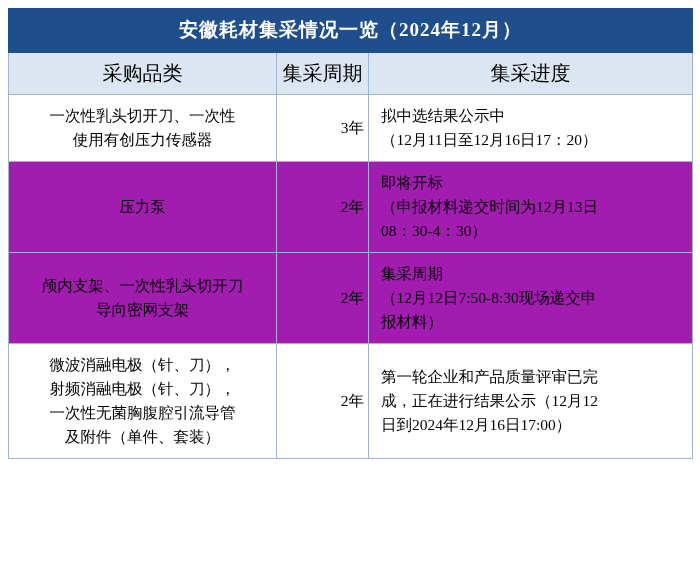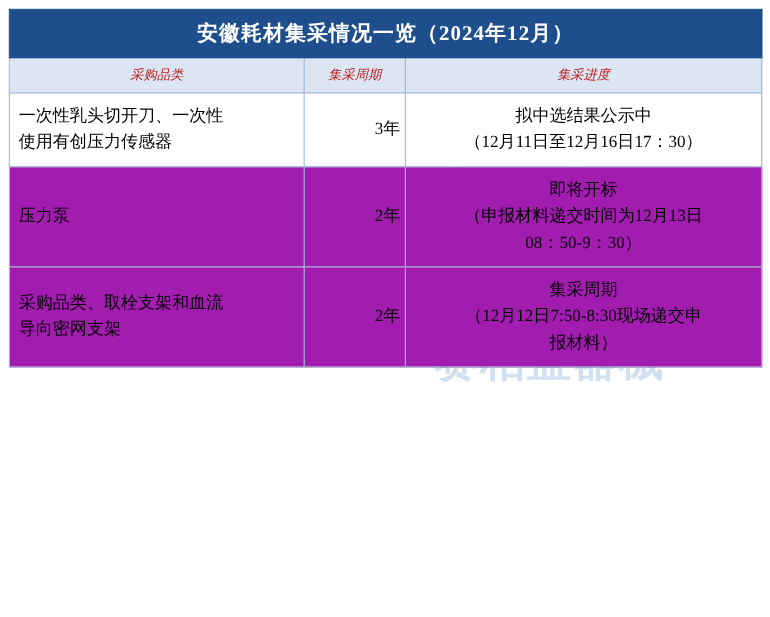--- a/index.html
+++ b/index.html
@@ -70,52 +70,51 @@
     font-size: 19px;
     font-weight: bold;
     letter-spacing: 1px;
     padding: 8px 4px 9px 4px;
     border: 1px solid #1f4e8c;
     font-family: "Liberation Serif", "DejaVu Serif", serif;
   }
 
   .hdr th {
     background: #dce6f2;
-    color: #b91c1c;
-    font-size: 12px;
+    color: #000000;
+    font-size: 20px;
     font-weight: normal;
     text-align: center;
     padding: 7px 4px;
     border: 1px solid #9eb6d4;
-    font-style: italic;
   }
 
   td.cat, td.cycle, td.prog {
     border: 1px solid #9eb6d4;
     font-size: 15.5px;
     line-height: 1.55;
     color: #000000;
     vertical-align: middle;
     background: #ffffff;
   }
   tr.alt td {
     background: #a21caf;
   }
 
   td.cat {
     padding: 9px 8px;
-    text-align: left;
+    text-align: center;
   }
   td.cycle {
     padding: 9px 4px;
     text-align: right;
   }
   td.prog {
-    padding: 9px 0;
-    text-align: center;
+    padding: 9px 12px;
+    text-align: left;
   }
 
   .line {
     display: block;
   }
 </style>
 </head>
 <body>
 
 <div class="watermark">
@@ -148,45 +147,59 @@
       </tr>
 
       <tr>
         <td class="cat">
           <span class="line">一次性乳头切开刀、一次性</span>
           <span class="line">使用有创压力传感器</span>
         </td>
         <td class="cycle">3年</td>
         <td class="prog">
           <span class="line">拟中选结果公示中</span>
-          <span class="line">（12月11日至12月16日17：30）</span>
+          <span class="line">（12月11日至12月16日17：20）</span>
         </td>
       </tr>
 
       <tr class="alt">
         <td class="cat">
           <span class="line">压力泵</span>
         </td>
         <td class="cycle">2年</td>
         <td class="prog">
           <span class="line">即将开标</span>
           <span class="line">（申报材料递交时间为12月13日</span>
-          <span class="line">08：50-9：30）</span>
+          <span class="line">08：30-4：30）</span>
         </td>
       </tr>
 
 
       <tr class="alt">
         <td class="cat">
-          <span class="line">采购品类、取栓支架和血流</span>
+          <span class="line">颅内支架、一次性乳头切开刀</span>
           <span class="line">导向密网支架</span>
         </td>
         <td class="cycle">2年</td>
         <td class="prog">
           <span class="line">集采周期</span>
           <span class="line">（12月12日7:50-8:30现场递交申</span>
           <span class="line">报材料）</span>
         </td>
       </tr>
 
+      <tr>
+        <td class="cat">
+          <span class="line">微波消融电极（针、刀），</span>
+          <span class="line">射频消融电极（针、刀），</span>
+          <span class="line">一次性无菌胸腹腔引流导管</span>
+          <span class="line">及附件（单件、套装）</span>
+        </td>
+        <td class="cycle">2年</td>
+        <td class="prog">
+          <span class="line">第一轮企业和产品质量评审已完</span>
+          <span class="line">成，正在进行结果公示（12月12</span>
+          <span class="line">日到2024年12月16日17:00）</span>
+        </td>
+      </tr>
     </tbody>
   </table>
 </div>
 
 </body></html>

